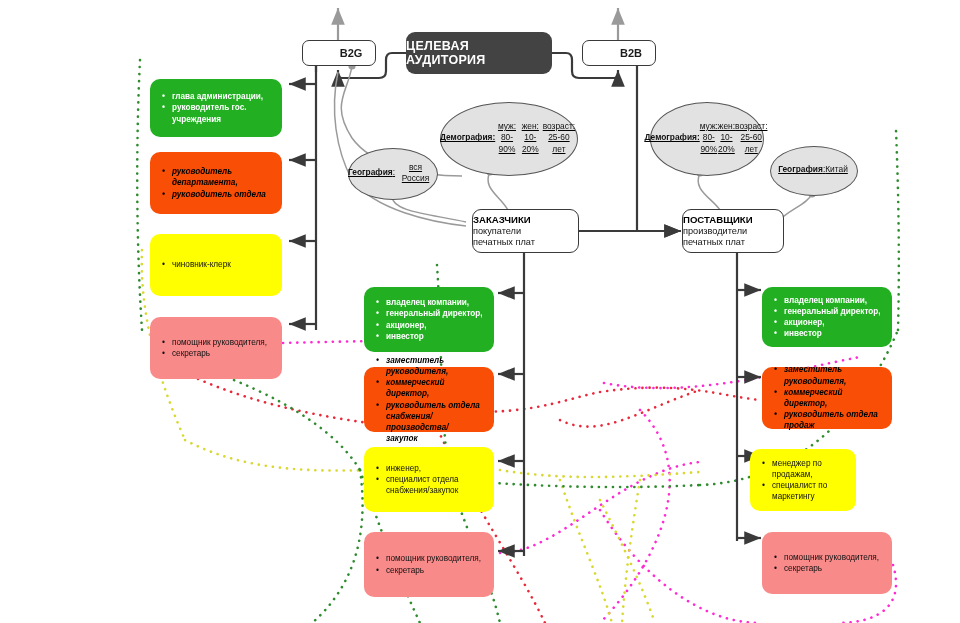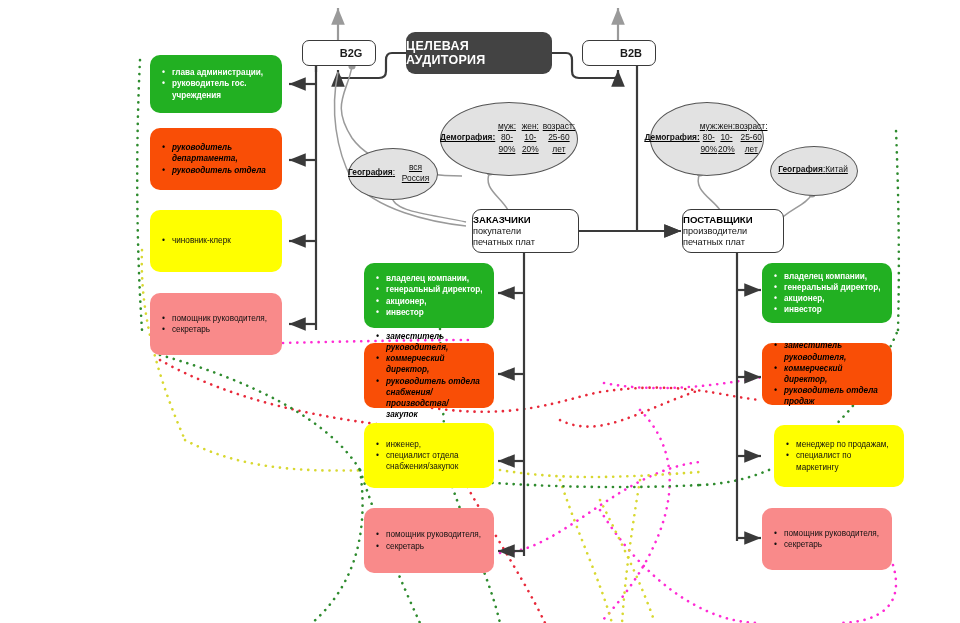--- a/index.html
+++ b/index.html
@@ -6,21 +6,21 @@
   body{width:960px;height:623px;overflow:hidden;
        font-family:"Liberation Sans","DejaVu Sans",sans-serif;}
   #stage{position:relative;width:960px;height:623px;}
   svg.layer{position:absolute;left:0;top:0;width:960px;height:623px;}
   #edges{z-index:1;}
   #dots{z-index:0;}
   .node{position:absolute;z-index:3;box-sizing:border-box;}
 
   
   .rolebox{border-radius:10px;padding:6px 10px 6px 8px;display:flex;
-           align-items:center;}
+           align-items:center;margin-top:24px;}
   .rolebox ul{margin:0;padding:0 0 0 14px;list-style:none;}
   .rolebox li{position:relative;font-size:8.2px;line-height:11.2px;
               white-space:pre-line;}
   .rolebox li::before{content:"\2022";position:absolute;left:-10px;top:0;
               font-size:8.5px;}
   .c-green{background:#22b022;}
   .c-green li,.c-green li::before{color:#ffffff;font-weight:bold;}
   .c-orange{background:#f94e06;font-style:italic;}
   .c-orange li,.c-orange li::before{color:#000000;font-weight:bold;}
   .c-yellow{background:#ffff00;}
@@ -273,21 +273,21 @@
       <li>инвестор</li>
     </ul>
   </div>
   <div class="node rolebox c-orange" style="left:762px;top:343px;width:130px;height:62px;">
     <ul>
       <li>заместитель руководителя,</li>
       <li>коммерческий директор,</li>
       <li>руководитель отдела продаж</li>
     </ul>
   </div>
-  <div class="node rolebox c-yellow" style="left:774px;top:425px;width:130px;height:62px;">
+  <div class="node rolebox c-yellow" style="left:750px;top:425px;width:106px;height:62px;">
     <ul>
       <li>менеджер по продажам,</li>
       <li>специалист по маркетингу</li>
     </ul>
   </div>
   <div class="node rolebox c-pink" style="left:762px;top:508px;width:130px;height:62px;">
     <ul>
       <li>помощник руководителя,</li>
       <li>секретарь</li>
     </ul>

